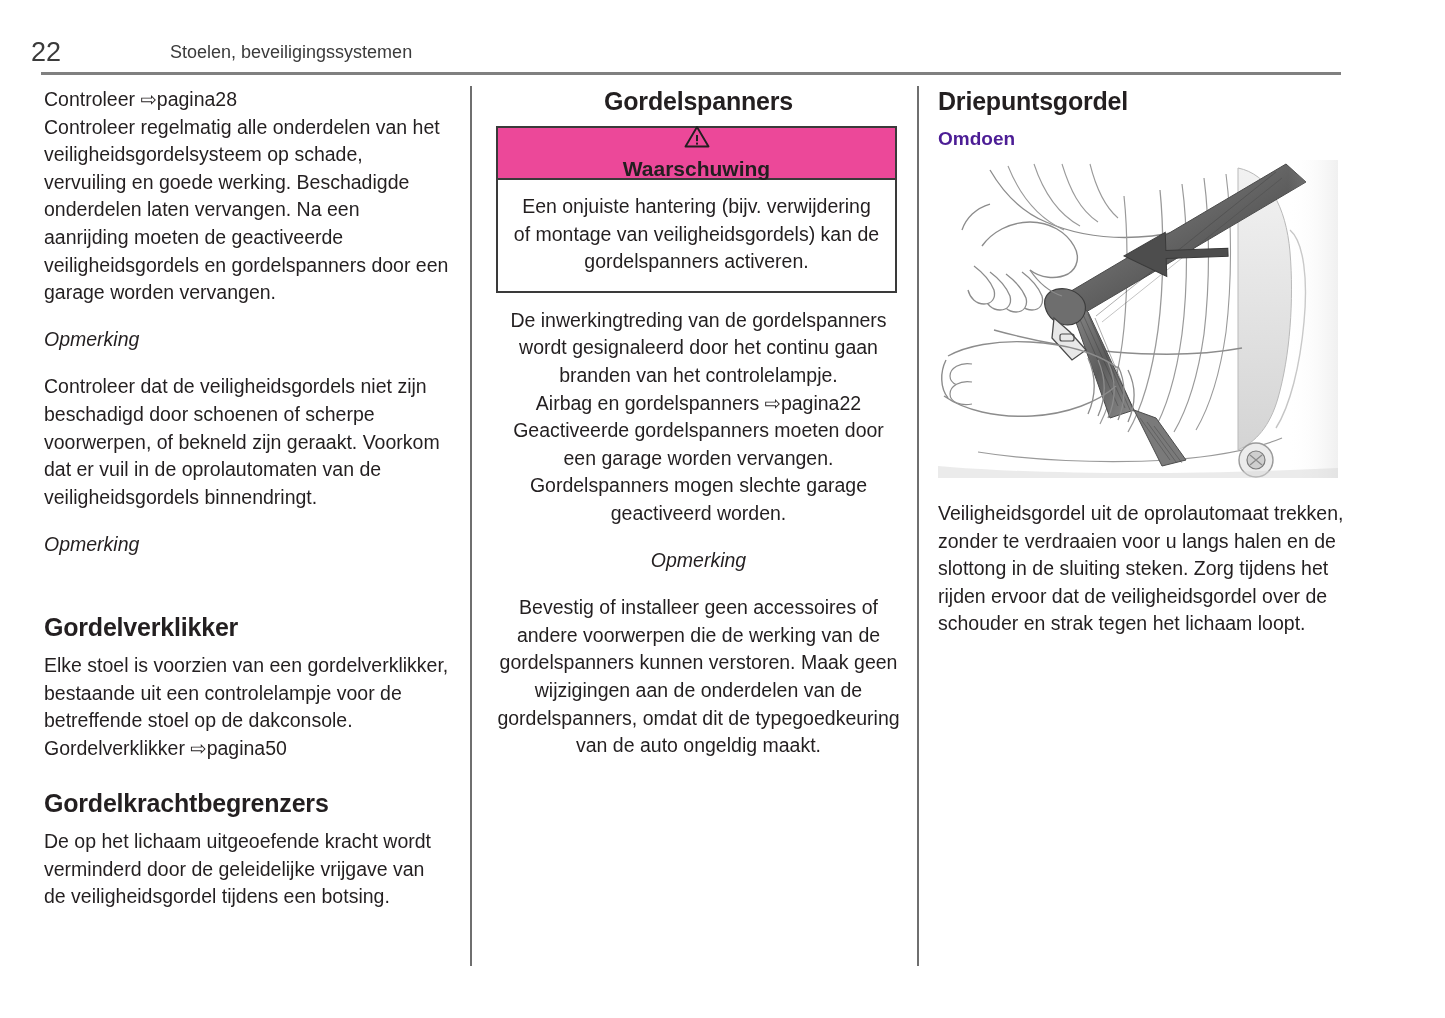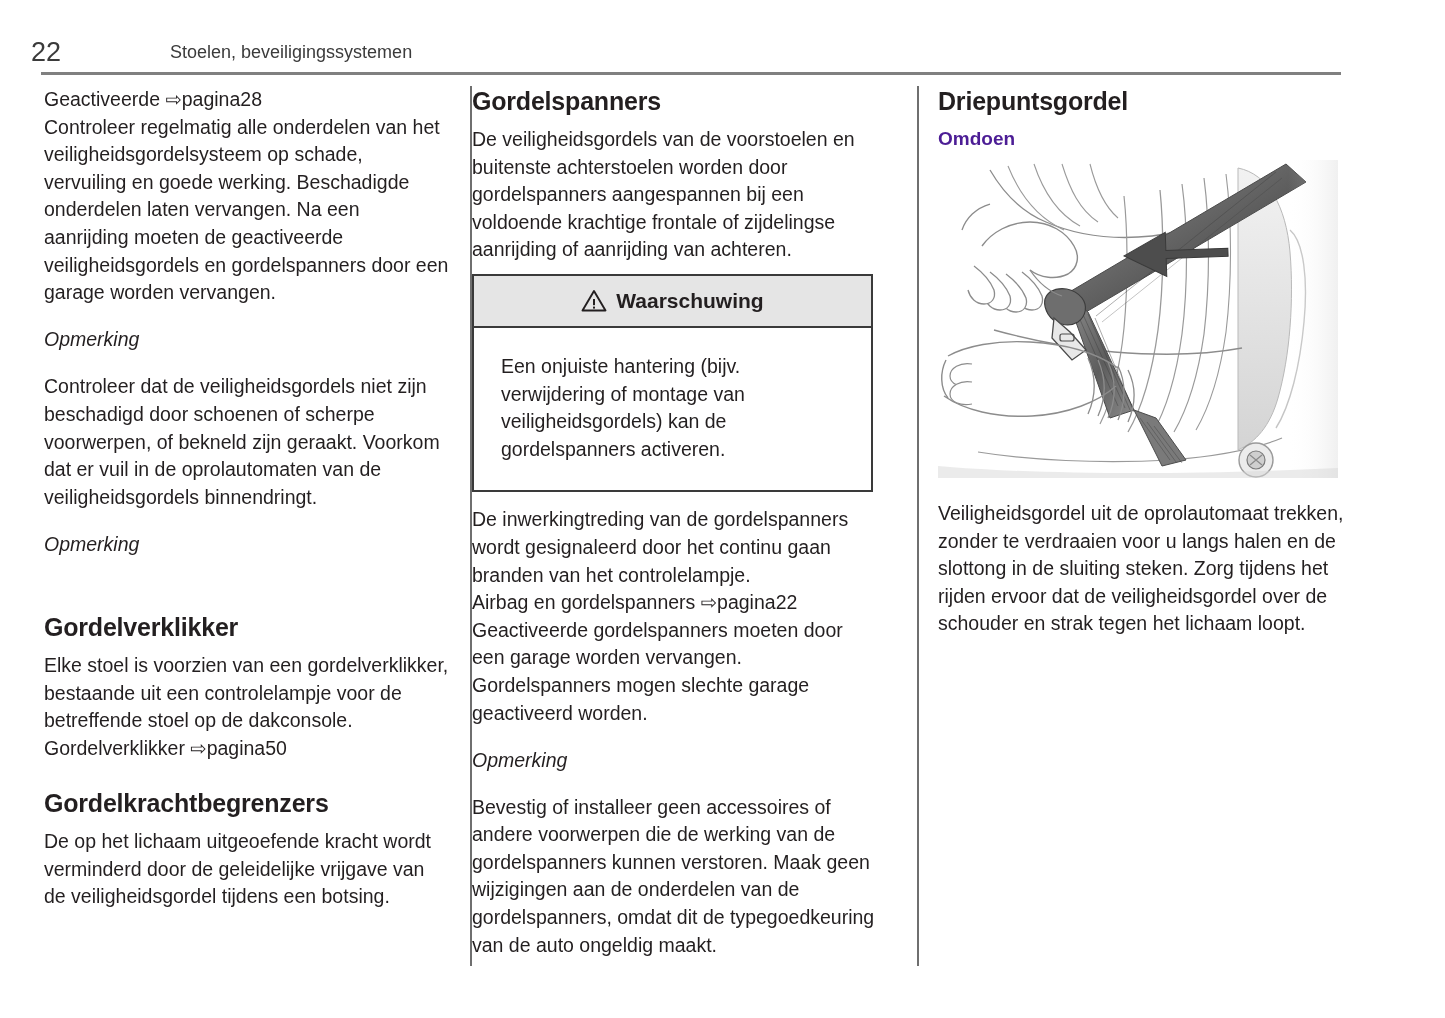--- a/index.html
+++ b/index.html
@@ -66,21 +66,21 @@
   }
   .col-divider.d1 { left: 470px; }
   .col-divider.d2 { left: 917px; }
 
   
   .col {
     position: absolute;
     top: 86px;
   }
   .col1 { left: 44px;  width: 405px; }
-  .col2 { left: 472px; width: 405px; }
+  .col2 { left: 496px; width: 405px; text-align: center; }
   .col3 { left: 938px; width: 406px; }
 
   
   h1.section-title {
     font-size: 25px;
     font-weight: bold;
     line-height: 30px;
     margin: 0 0 10px 0;
     color: #231f20;
     letter-spacing: -0.2px;
@@ -110,44 +110,45 @@
 
   
   .warning-box {
     border: 2px solid #3a3a3a;
     margin: 10px 0 14px 0;
     width: 401px;
     box-sizing: border-box;
     background: #ffffff;
   }
   .warning-head {
-    background: #e5e5e5;
+    background: #ec4899;
     border-bottom: 2px solid #3a3a3a;
     height: 50px;
     display: flex;
     align-items: center;
     justify-content: center;
     gap: 9px;
+    flex-direction: column;
   }
   .warning-head .wtitle {
     font-size: 21px;
     font-weight: bold;
     color: #231f20;
     line-height: 24px;
   }
   .warn-tri {
     display: block;
   }
   .warning-body {
     padding: 9px 11px 11px 11px;
   }
   .warning-body p {
     font-size: 19.5px;
     line-height: 27.6px;
-    margin: 16px;
+    margin: 4px;
     color: #231f20;
     white-space: pre-line;
   }
 
   
   .illustration {
     width: 400px;
     height: 318px;
     margin: 6px 0 22px 0;
     position: relative;
@@ -164,39 +165,38 @@
   <div class="page-header">
     <div class="page-number">22</div>
     <div class="header-title">Stoelen, beveiligingssystemen</div>
   </div>
   <div class="header-rule"></div>
 
   <div class="col-divider d1"></div>
   <div class="col-divider d2"></div>
 
   <div class="col col1">
-    <p class="body-text">Geactiveerde ⇨pagina28</p>
+    <p class="body-text">Controleer ⇨pagina28</p>
     <p class="body-text">Controleer regelmatig alle onderdelen van het veiligheidsgordelsysteem op schade, vervuiling en goede werking. Beschadigde onderdelen laten vervangen. Na een aanrijding moeten de geactiveerde veiligheidsgordels en gordelspanners door een garage worden vervangen.</p>
     <p class="note-label">Opmerking</p>
     <p class="body-text">Controleer dat de veiligheidsgordels niet zijn beschadigd door schoenen of scherpe voorwerpen, of bekneld zijn geraakt. Voorkom dat er vuil in de oprolautomaten van de veiligheidsgordels binnendringt.</p>
     <p class="note-label">Opmerking</p>
 
     <div class="gap-lg"></div>
     <h1 class="section-title">Gordelverklikker</h1>
     <p class="body-text">Elke stoel is voorzien van een gordelverklikker, bestaande uit een controlelampje voor de betreffende stoel op de dakconsole.</p>
     <p class="body-text">Gordelverklikker ⇨pagina50</p>
 
     <div class="gap-md"></div>
     <h1 class="section-title">Gordelkrachtbegrenzers</h1>
     <p class="body-text">De op het lichaam uitgeoefende kracht wordt verminderd door de geleidelijke vrijgave van de veiligheidsgordel tijdens een botsing.</p>
   </div>
 
   <div class="col col2">
     <h1 class="section-title">Gordelspanners</h1>
-    <p class="body-text">De veiligheidsgordels van de voorstoelen en buitenste achterstoelen worden door gordelspanners aangespannen bij een voldoende krachtige frontale of zijdelingse aanrijding of aanrijding van achteren.</p>
 
     <div class="warning-box">
       <div class="warning-head">
         <span>
           <svg class="warn-tri" width="26" height="23" viewBox="0 0 26 23" aria-hidden="true">
             <path d="M13 2 L24.5 21.5 L1.5 21.5 Z" fill="none" stroke="#231f20" stroke-width="1.9" stroke-linejoin="round"></path>
             <rect x="12" y="10" width="2" height="6.2" fill="#231f20"></rect>
             <rect x="12" y="17.6" width="2" height="2" fill="#231f20"></rect>
           </svg>
         </span>

